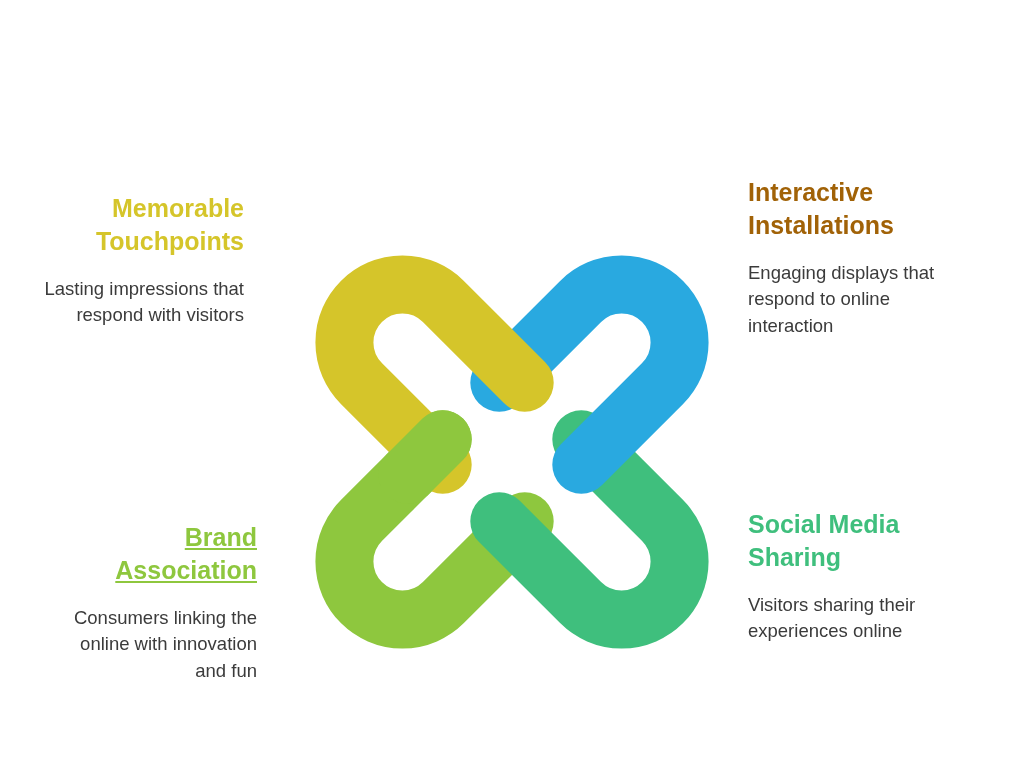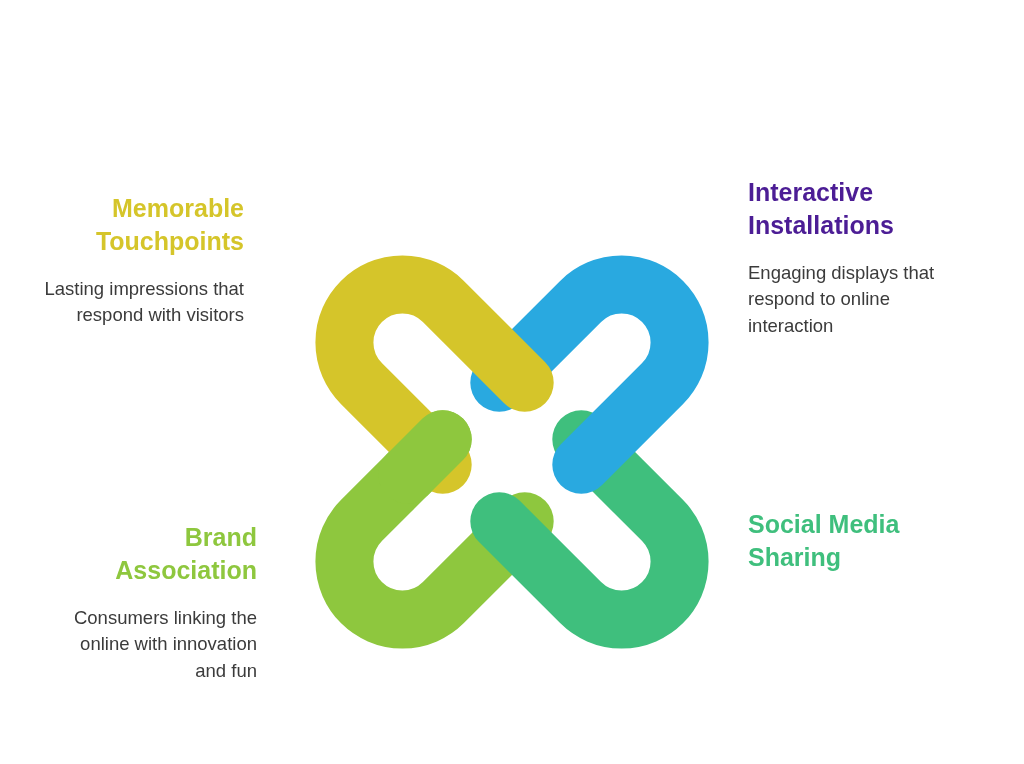--- a/index.html
+++ b/index.html
@@ -23,23 +23,23 @@
     margin:0;
     font-size:18.5px;
     line-height:1.42;
     color:#3b3b3b;
     max-width:205px;
   }
   .align-right{text-align:right;}
   .align-left{text-align:left;}
   .align-right h2,.align-right p{margin-left:auto;}
   .c-yellow{color:#d5c52a;}
-  .c-blue{color:#4c1d95;}
+  .c-blue{color:#a16207;}
   .c-green{color:#3fbf7d;}
-  .c-lightgreen{color:#8ec73e;}
+  .c-lightgreen{color:#8ec73e;text-decoration:underline;}
   .tl{left:4px;top:192px;width:240px;}
   .tr{left:748px;top:176px;width:230px;}
   .bl{left:17px;top:521px;width:240px;}
   .br{left:748px;top:508px;width:230px;}
 </style>
 </head>
 <body>
 
 <div class="stage">
 
@@ -62,15 +62,16 @@
     <p>Engaging displays that respond to online interaction</p>
   </div>
 
   <div class="info bl align-right">
     <h2 class="c-lightgreen">Brand Association</h2>
     <p>Consumers linking the online with innovation and fun</p>
   </div>
 
   <div class="info br align-left">
     <h2 class="c-green">Social Media Sharing</h2>
+    <p>Visitors sharing their experiences online</p>
   </div>
 
 </div>
 
 </body></html>

